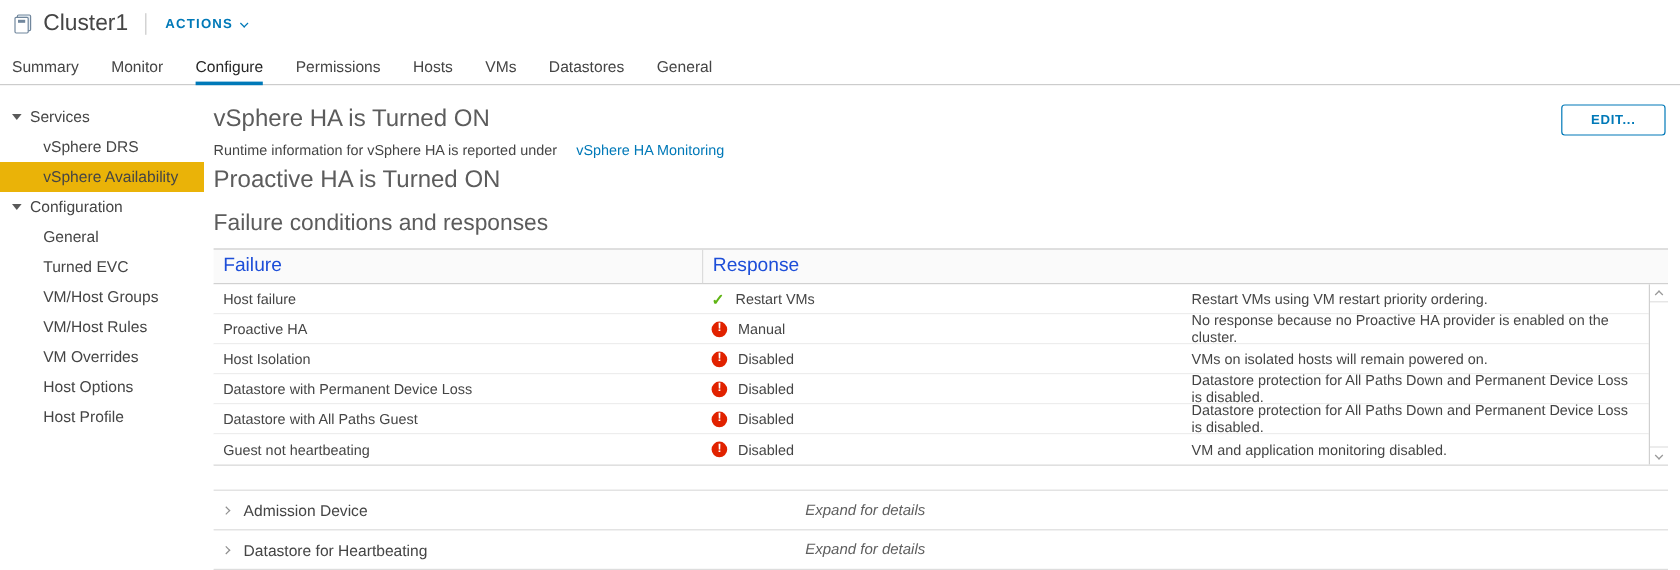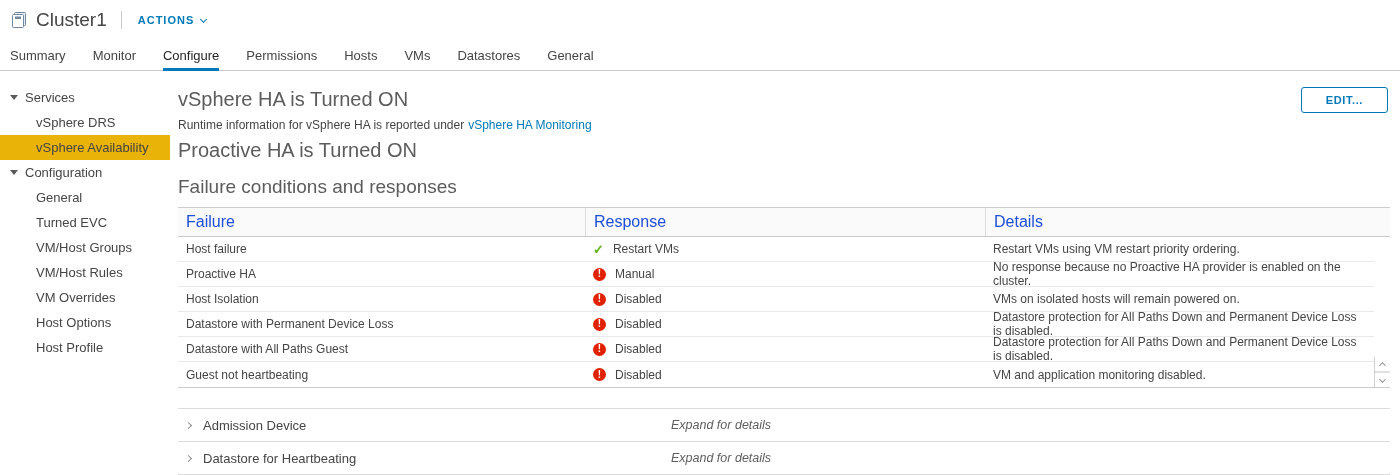--- a/index.html
+++ b/index.html
@@ -36,34 +36,34 @@
   .sidebar{width:170px; flex-shrink:0; padding-top:14px; font-size:13px;}
   .side-group{display:flex; align-items:center; padding:5px 0 5px 10px; cursor:pointer;}
   .caret{width:0; height:0; border-left:4px solid transparent; border-right:4px solid transparent;
          border-top:5px solid #5a5a5a; display:inline-block; margin-right:7px;}
   .side-item{padding:5px 0 5px 36px; cursor:pointer;}
   .side-item.selected{background:#eab308;}
   .main{flex:1; position:relative; padding:0 10px 0 8px;}
   
   .h1{font-size:20px; font-weight:400; color:var(--heading); margin-top:17px;}
   .runtime{font-size:12px; margin-top:7px; color:var(--text);}
-  .link{color:var(--accent); text-decoration:none; cursor:pointer; margin-left:4px;}
+  .link{color:var(--accent); text-decoration:none; cursor:pointer; margin-left:16px;}
   .proactive{margin-top:7px;}
   .h2{font-size:19px; font-weight:400; color:var(--heading); margin:14px 0 9px;}
   .edit-btn{position:absolute; top:16px; right:12px; background:#fff;
             border:1px solid var(--accent); color:var(--accent); font-size:11px;
             font-weight:600; letter-spacing:.6px; padding:6px 24px; border-radius:3px;
             font-family:inherit; cursor:pointer;}
   
   .thead{display:flex; background:#fafafa; border-top:1px solid var(--border);
          border-bottom:1px solid #c8c8c8;}
   .c{padding:5px 8px; font-size:16px; color:#1d4ed8;}
   .c1{width:407px;} .c2{width:400px;} .c3{flex:1;}
   .c2,.c3{border-left:1px solid #dcdcdc;}
-  .tbody{display:flex; border-bottom:1px solid var(--border);align-items:flex-end;}
+  .tbody{display:flex; border-bottom:1px solid var(--border);}
   .rows{flex:1;}
   .trow{display:flex; height:25px; align-items:center; border-bottom:1px solid var(--rowline);
         font-size:12px; color:#454545; background:#fff;}
   .trow:last-child{border-bottom:0;}
   .t1{width:407px; padding:0 8px;}
   .t2{width:400px; padding:0 8px; display:flex; align-items:center; gap:9px;}
   .t3{flex:1; padding:0 8px;}
   .ico-ok{color:var(--success); font-weight:700; font-size:13px; line-height:1;}
   .ico-err{width:13px; height:13px; border-radius:50%; background:var(--danger); color:#fff;
            font-size:10px; font-weight:700; display:inline-flex; align-items:center;
@@ -141,21 +141,20 @@
         <span>Runtime information for vSphere HA is reported under</span><a class="link">vSphere HA Monitoring</a>
       </div>
       <div class="h1 proactive">Proactive HA is Turned ON</div>
 
       <div class="h2">Failure conditions and responses</div>
 
       <div class="tbl">
         <div class="thead">
           <div class="c c1">Failure</div>
           <div class="c c2">Response</div>
-          <div class="c c3">Details</div>
         </div>
         <div class="tbody">
           <div class="rows" id="rows">
               <div class="trow">
                 <div class="t1">Host failure</div>
                 <div class="t2">
                   <span class="ico-ok">✓</span>
                   <span>Restart VMs</span>
                 </div>
                 <div class="t3">Restart VMs using VM restart priority ordering.</div>

